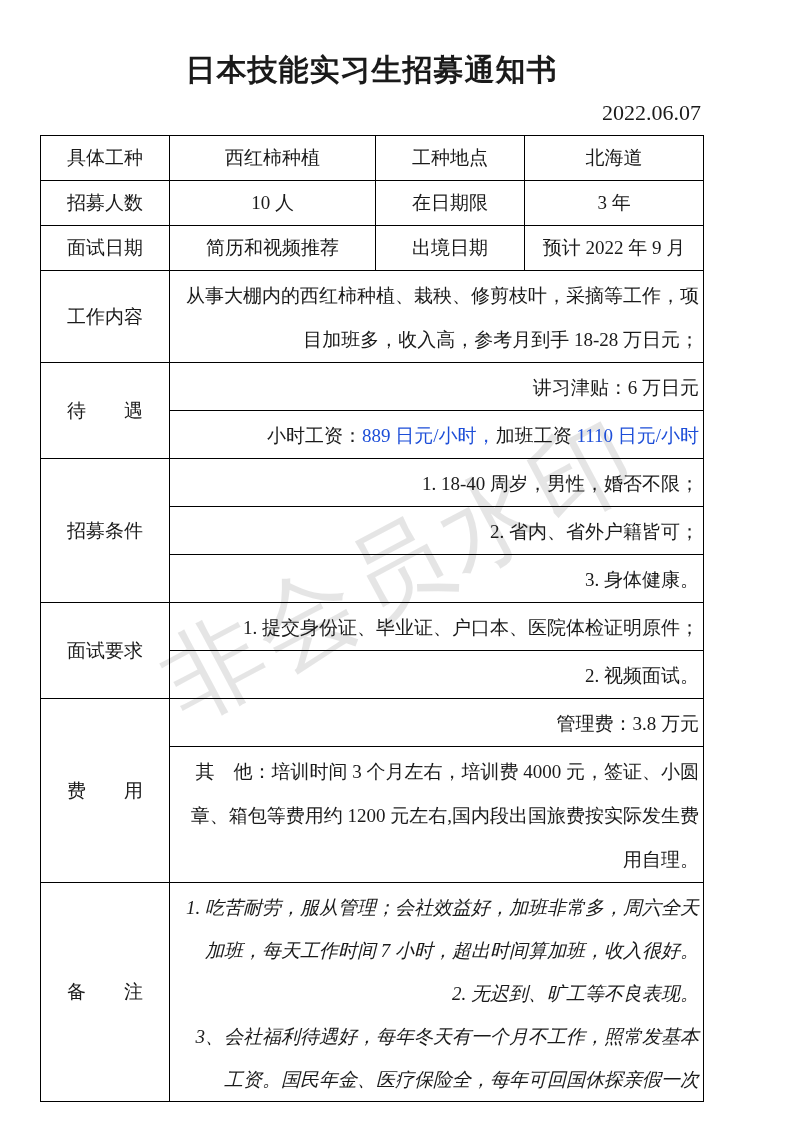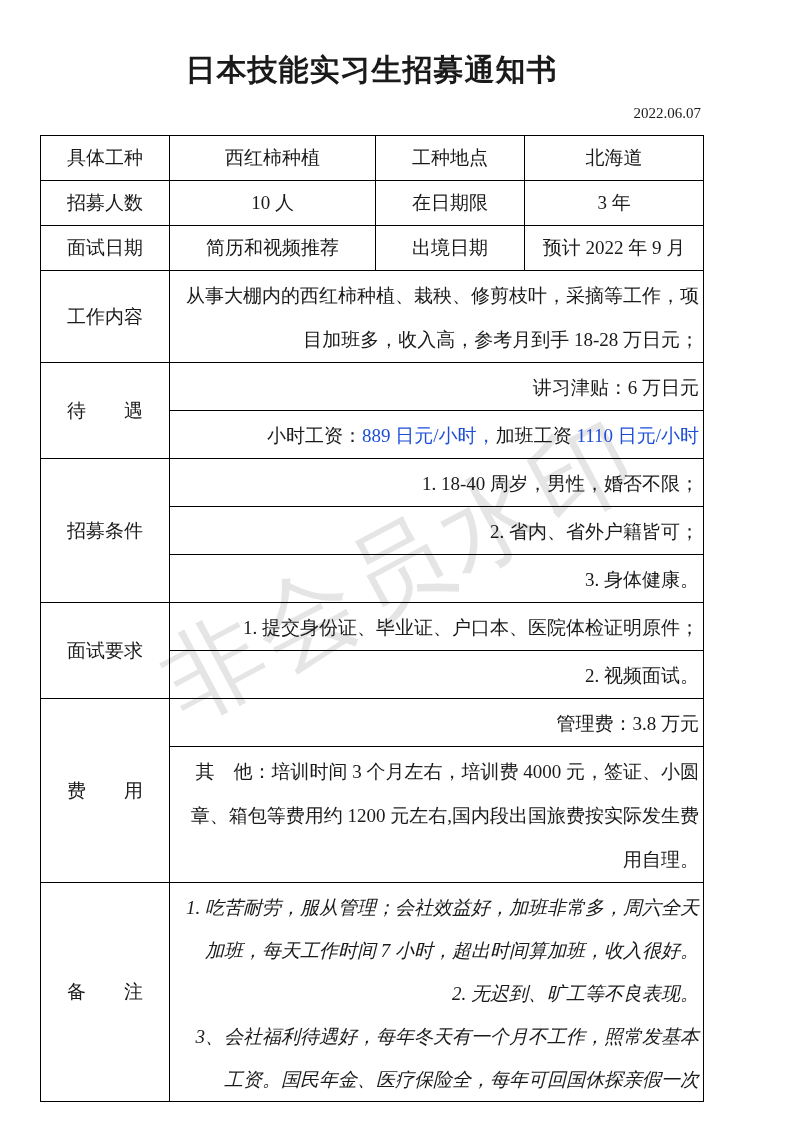--- a/index.html
+++ b/index.html
@@ -11,21 +11,21 @@
     position:absolute; left:95px; top:505px; width:610px; height:130px;
     text-align:center; transform:rotate(-28deg);
     font-size:100px; letter-spacing:4px; line-height:130px;
     color:rgba(0,0,0,0.10); z-index:0; white-space:nowrap; pointer-events:none;
   }
   .doc { position:absolute; left:40px; top:0; width:663px; z-index:1; }
   .title {
     padding-top:50px; text-align:center; font-size:30px; font-weight:bold;
     letter-spacing:1px; line-height:40px;
   }
-  .date { text-align:right; font-size:15px; line-height:22px; margin:12px 2px 11px 0; }
+  .date { text-align:right; font-size:22px; line-height:22px; margin:12px 2px 11px 0; }
   table.notice { border-collapse:collapse; width:663px; table-layout:fixed; }
   table.notice td {
     border:1.5px solid #000; font-size:19px; vertical-align:middle;
     overflow:hidden; word-break:break-all;
   }
   td.c { text-align:center; padding:0 12px; }
   td.labelcell { text-align:center; padding:12px 2px; }
   td.content { text-align:right; padding:3px 4px 0 7px; }
   .h44 { height:44px; }
   .h88 { height:88px; line-height:44px; }

